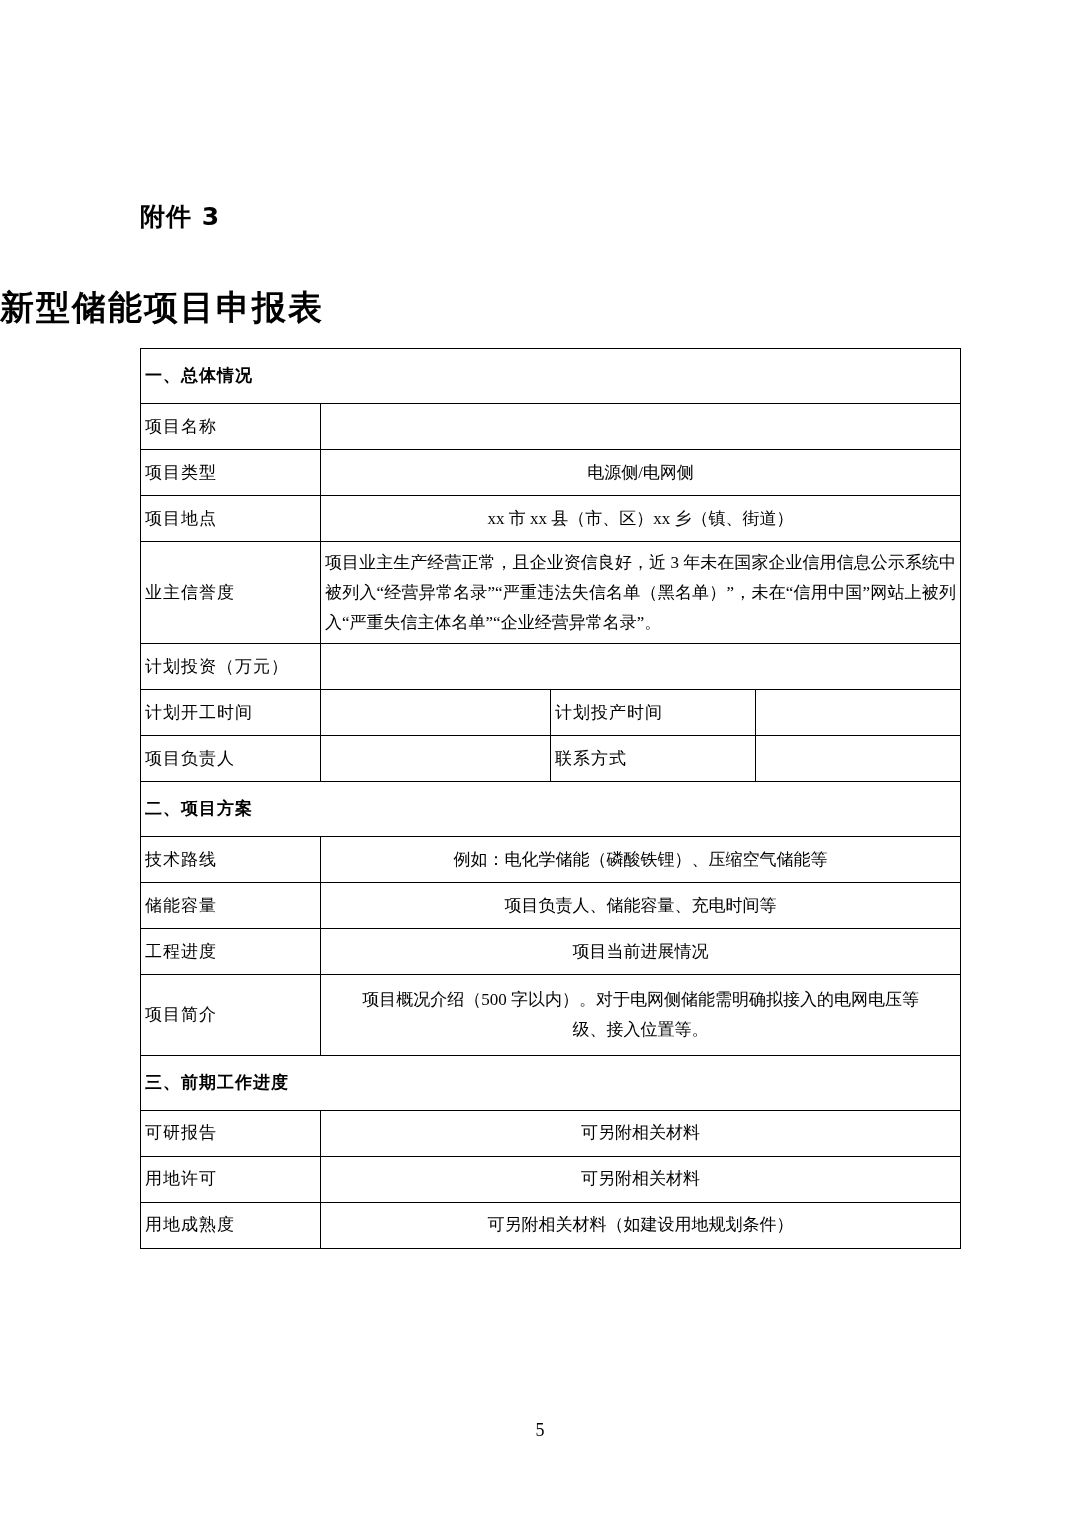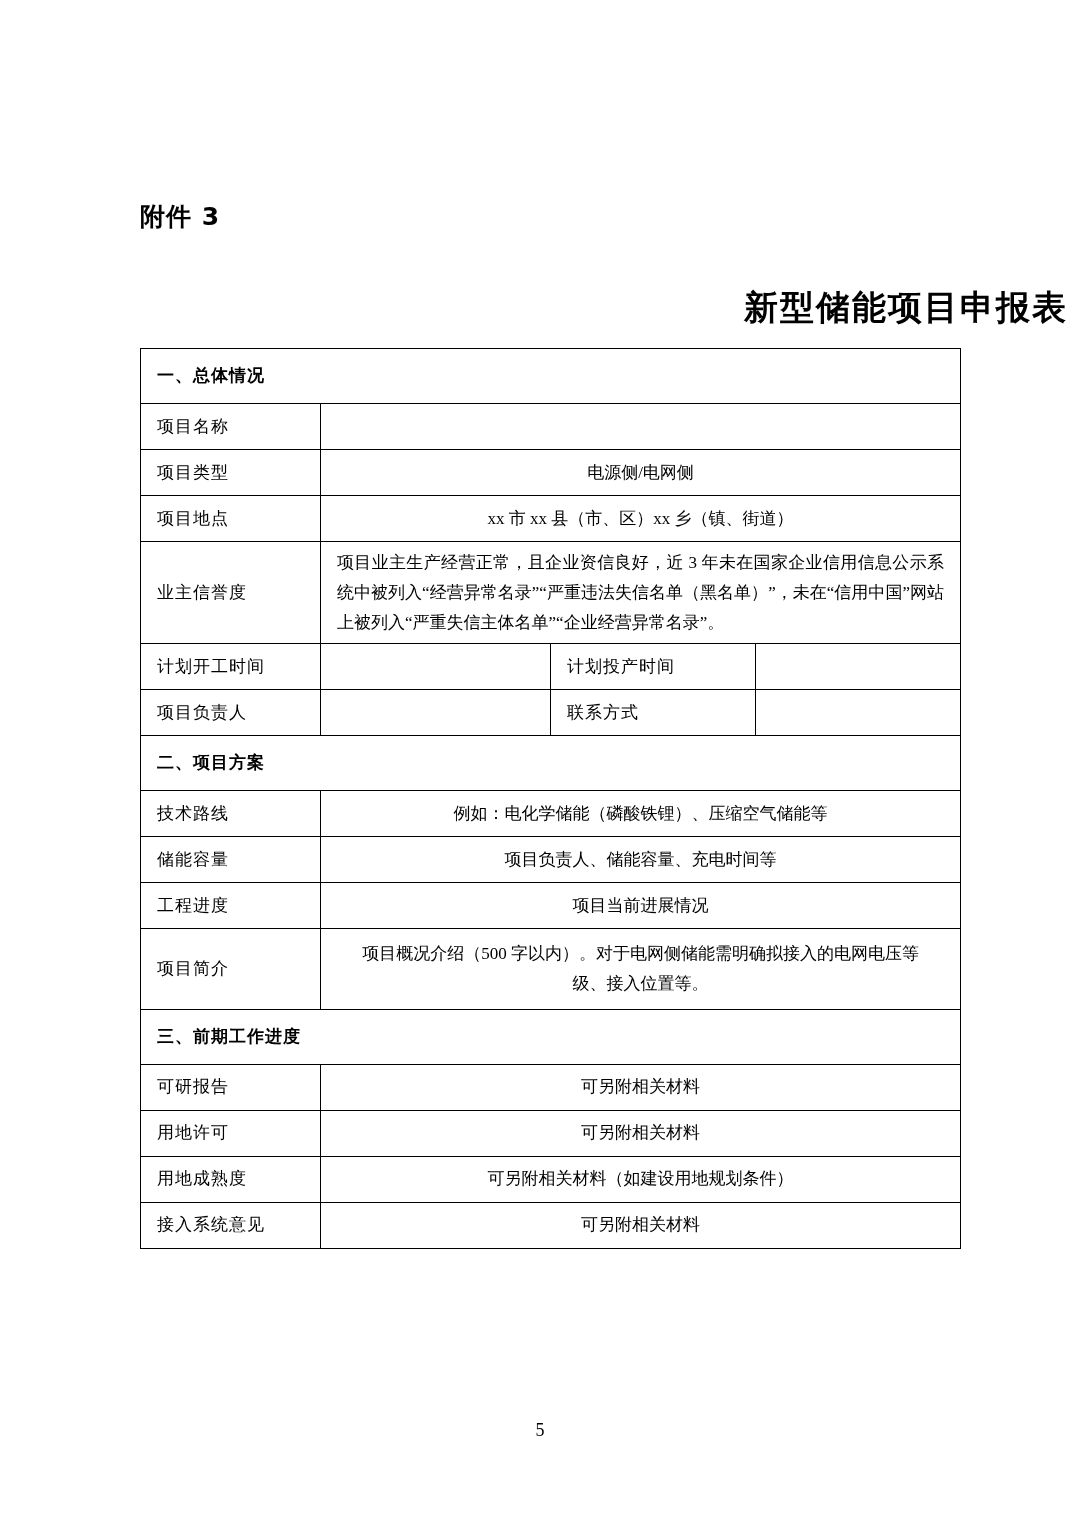--- a/index.html
+++ b/index.html
@@ -28,37 +28,37 @@
     font-size: 25px;
     font-weight: bold;
     letter-spacing: 1px;
     font-family: "DejaVu Sans", "Liberation Sans", sans-serif;
   }
   .doc-title {
     position: absolute;
     left: 0;
     right: 12px;
     top: 285px;
-    text-align: right;
+    text-align: left;
     font-size: 34px;
     font-weight: bold;
     letter-spacing: 2px;
     font-family: "DejaVu Sans", "Liberation Sans", sans-serif;
   }
   table.form {
     position: absolute;
     left: 140px;
     top: 348px;
     width: 820px;
     border-collapse: collapse;
     table-layout: fixed;
   }
   table.form td {
     border: 1px solid #000000;
-    padding: 6px 16px;
+    padding: 6px 4px;
     font-size: 17px;
     vertical-align: middle;
     line-height: 1.75;
   }
   td.section {
     font-size: 23px;
     font-weight: bold;
     font-family: "DejaVu Sans", "Liberation Sans", sans-serif;
     letter-spacing: 1px;
     padding-left: 20px;
@@ -126,20 +126,24 @@
       </tr>
       <tr class="row-h-normal">
         <td class="label">项目地点</td>
         <td class="value-center" colspan="3">xx 市 xx 县（市、区）xx 乡（镇、街道）</td>
       </tr>
       <tr>
         <td class="label">业主信誉度</td>
         <td class="value-just" colspan="3">项目业主生产经营正常，且企业资信良好，近 3 年未在国家企业信用信息公示系统中被列入“经营异常名录”“严重违法失信名单（黑名单）”，未在“信用中国”网站上被列入“严重失信主体名单”“企业经营异常名录”。</td>
       </tr>
       <tr class="row-h-normal">
+        <td class="label">计划投资（万元）</td>
+        <td class="value-blank" colspan="3"></td>
+      </tr>
+      <tr class="row-h-normal">
         <td class="label">计划开工时间</td>
         <td class="value-blank"></td>
         <td class="label" style="width:205px">计划投产时间</td>
         <td class="value-blank"></td>
       </tr>
       <tr class="row-h-normal">
         <td class="label">项目负责人</td>
         <td class="value-blank"></td>
         <td class="label" style="width:205px">联系方式</td>
         <td class="value-blank"></td>
@@ -173,22 +177,18 @@
         <td class="value-center" colspan="3">可另附相关材料</td>
       </tr>
       <tr class="row-h-normal">
         <td class="label">用地许可</td>
         <td class="value-center" colspan="3">可另附相关材料</td>
       </tr>
       <tr class="row-h-normal">
         <td class="label">用地成熟度</td>
         <td class="value-center" colspan="3">可另附相关材料（如建设用地规划条件）</td>
       </tr>
-      <tr class="row-h-normal">
-        <td class="label">接入系统意见</td>
-        <td class="value-center" colspan="3">可另附相关材料</td>
-      </tr>
     </tbody>
   </table>
 
   <div class="page-number">5</div>
 
 </div>
 
 </body></html>

